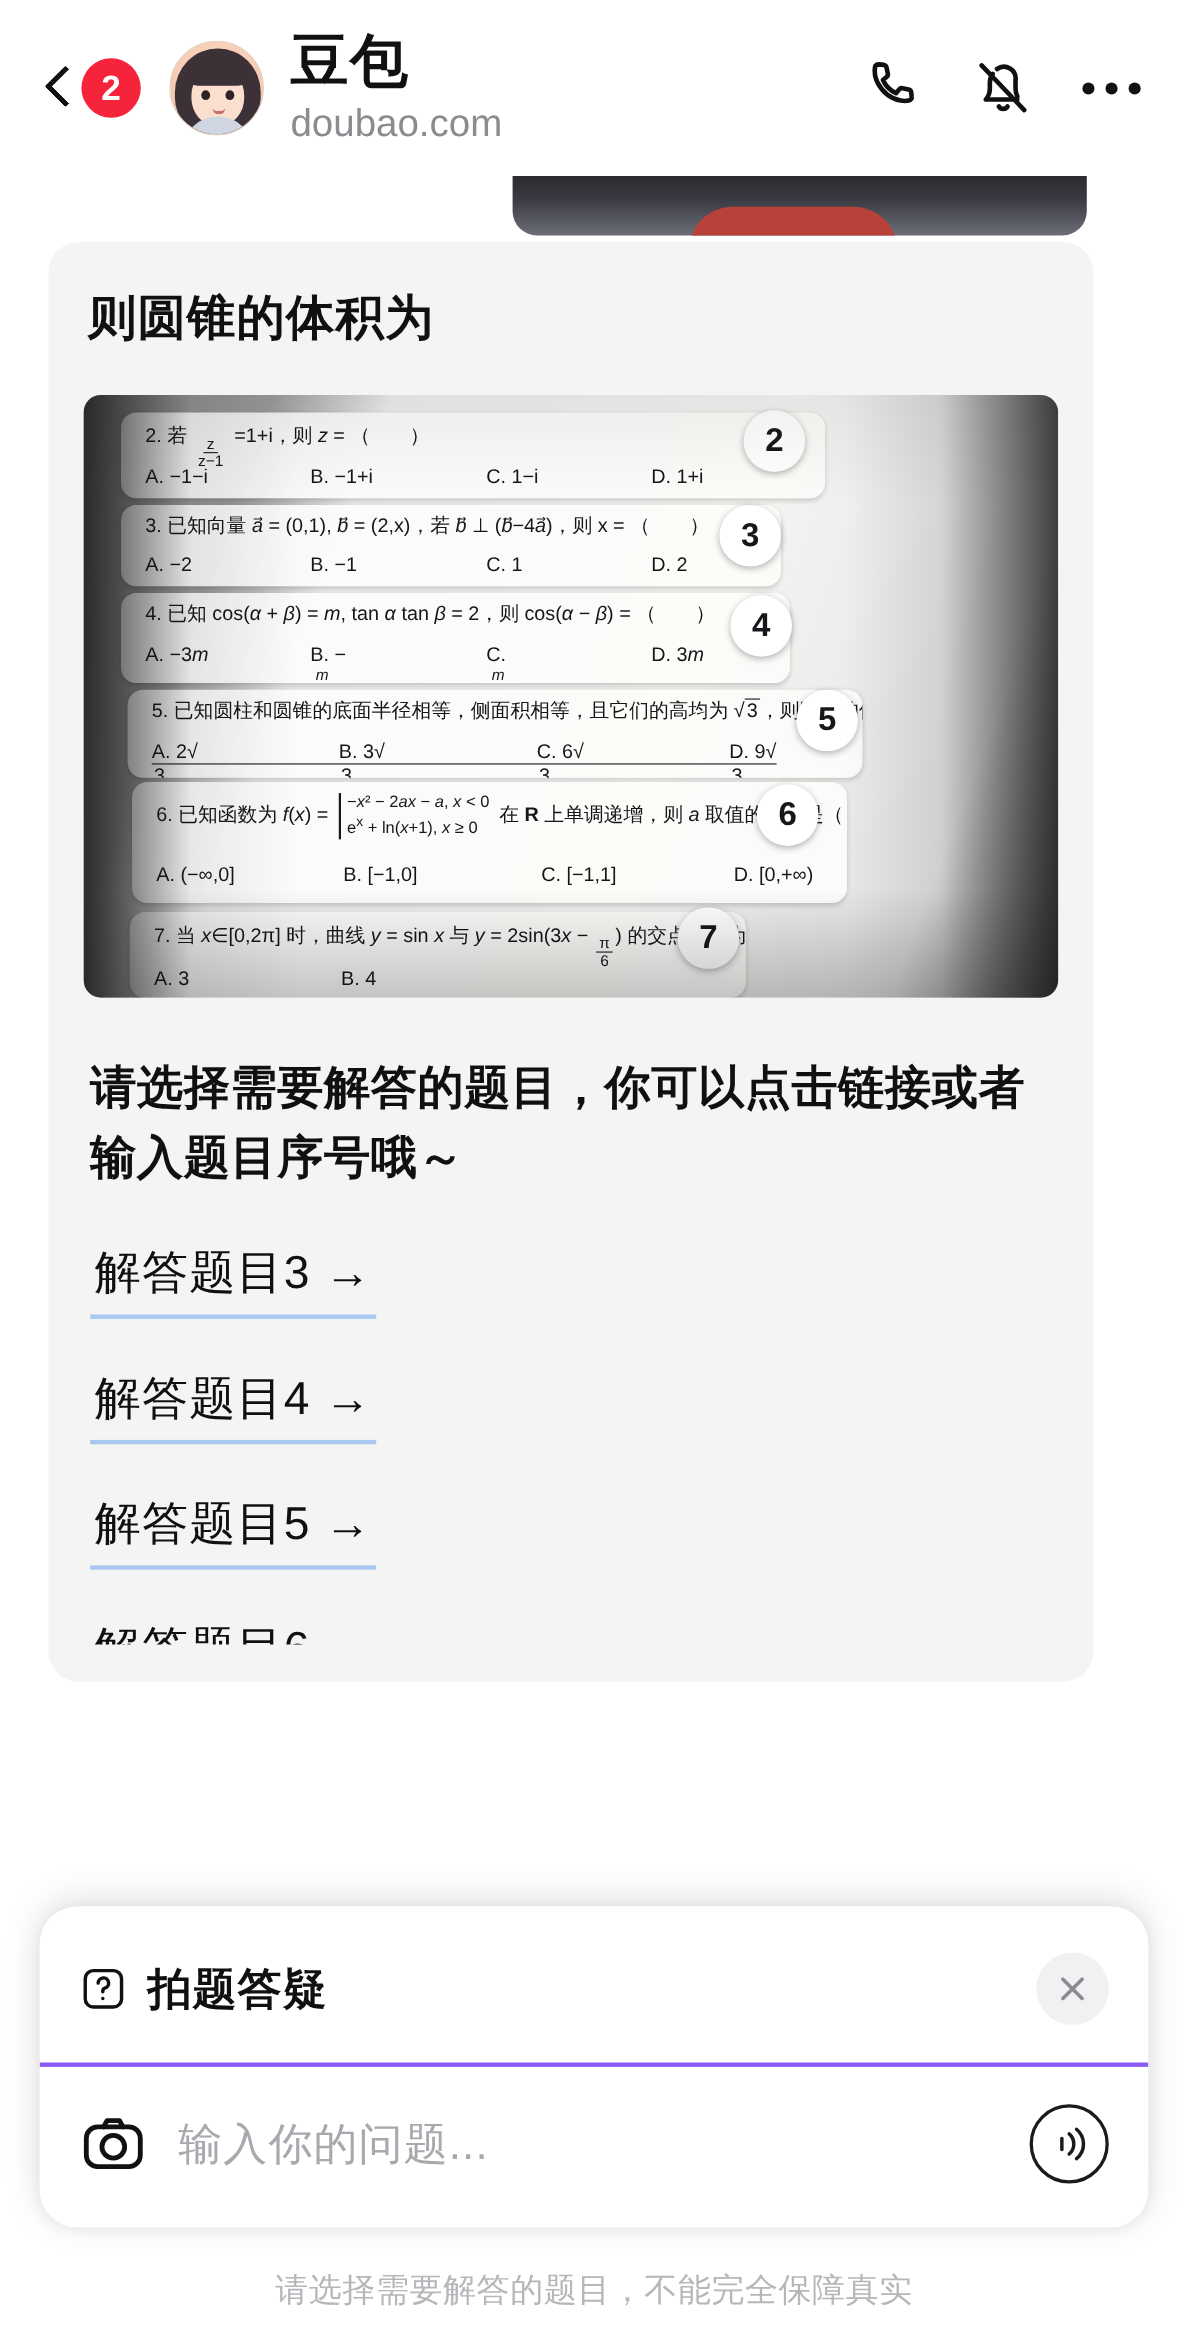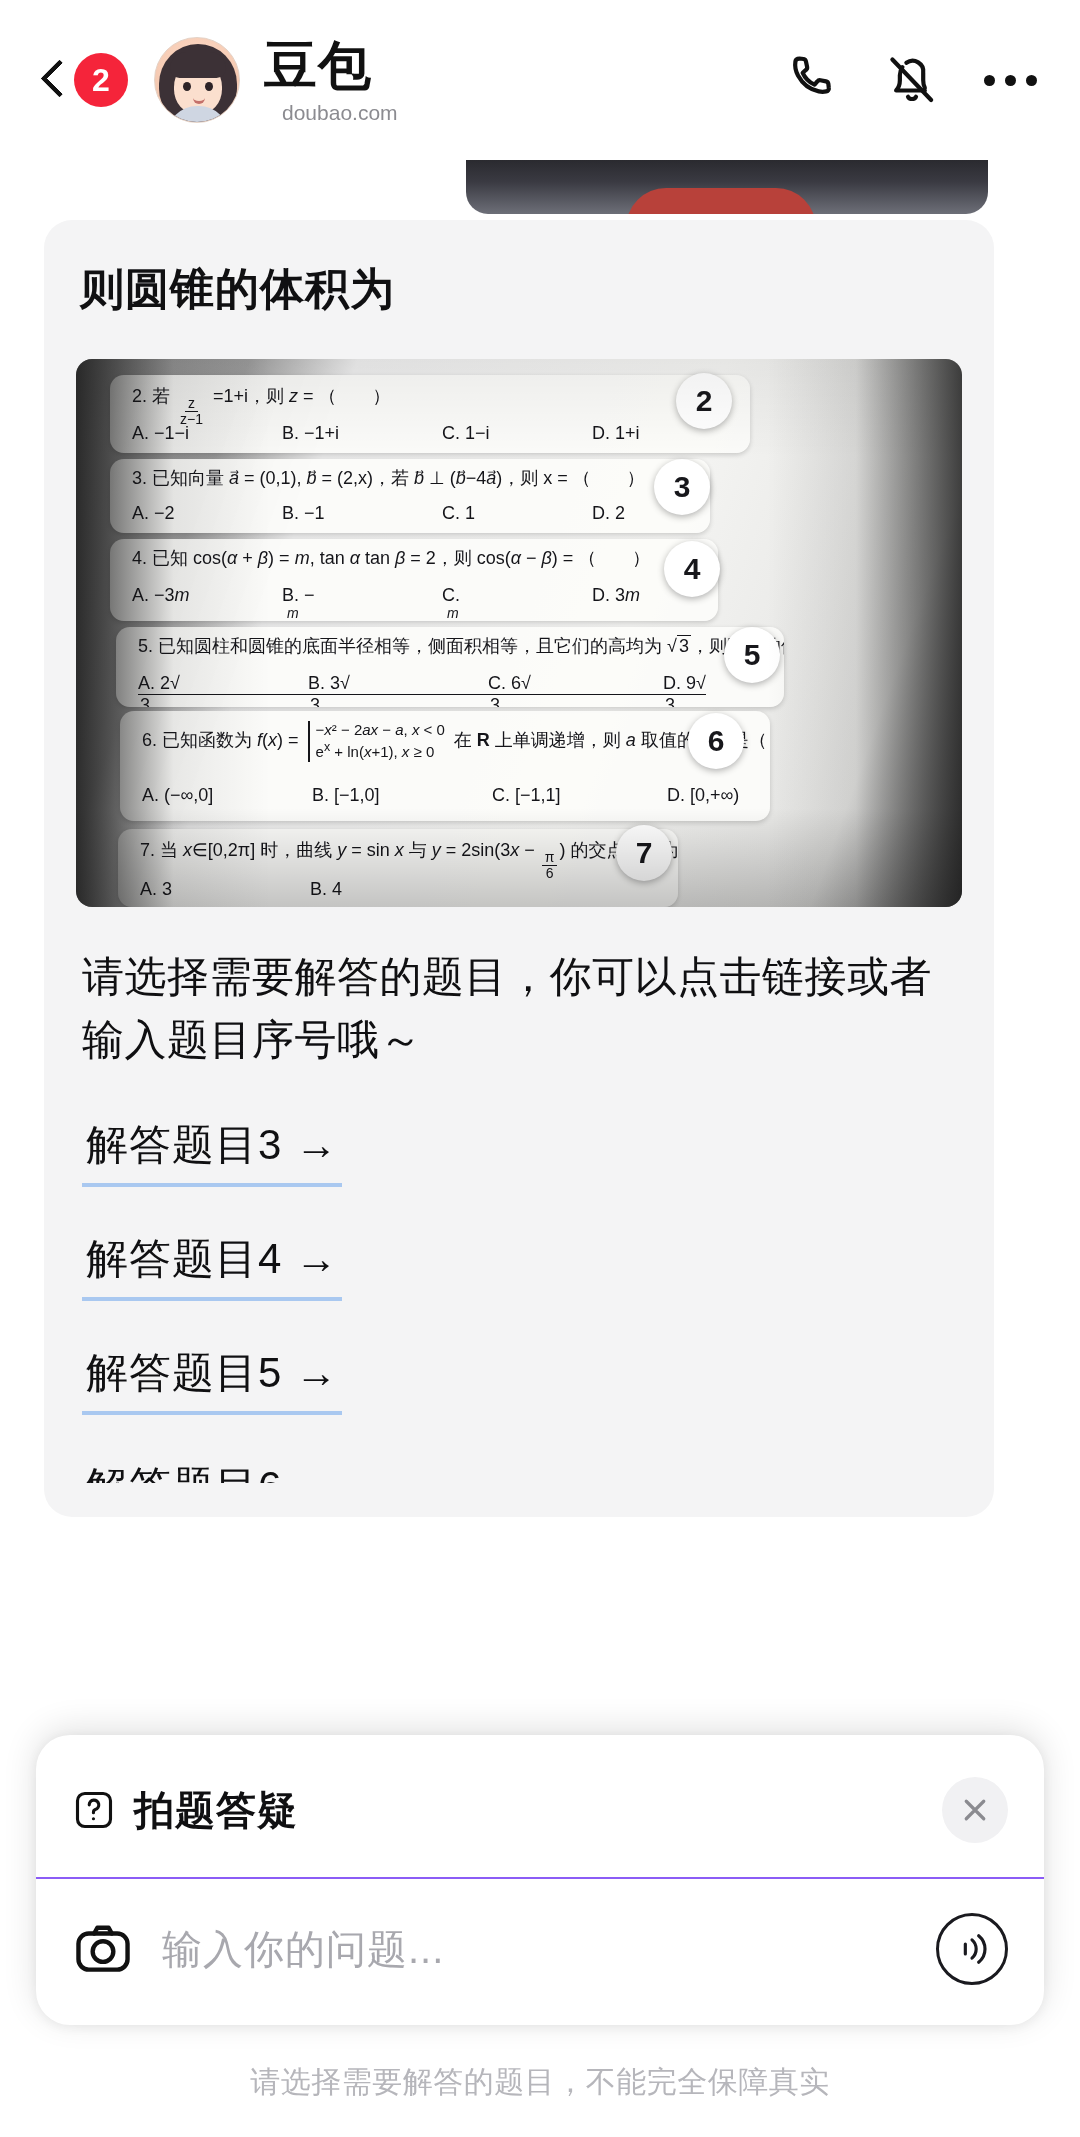--- a/index.html
+++ b/index.html
@@ -127,25 +127,24 @@
     min-width: 0;
   }
   .app-title {
     font-size: 53px;
     font-weight: 700;
     color: #111;
     line-height: 1.18;
     letter-spacing: 1px;
   }
   .app-sub {
-    font-size: 21px;
+    font-size: 35px;
     color: #8b8b90;
     line-height: 1.2;
     margin-top: 3px;
-    margin-left: 18px;
   }
   .header-actions {
     display: flex;
     align-items: center;
     gap: 44px;
     flex: 0 0 auto;
     padding-right: 4px;
   }
   .hicon { width: 56px; height: 56px; display: block; }
   .dots {
@@ -269,26 +268,27 @@
     vertical-align: -6px;
     font-size: 14px;
     line-height: 1.05;
     margin: 0 2px;
   }
   .frac .num { border-bottom: 1px solid #15151a; padding: 0 3px; }
   .frac .den { padding: 0 3px; }
   .rad { border-top: 1px solid #15151a; padding: 0 2px; }
 
   .prompt {
-    margin-top: 38px;
+    margin-top: 50px;
     padding: 0 6px;
     font-size: 42px;
     line-height: 1.5;
     color: #101012;
     letter-spacing: .5px;
+    font-weight: bold;
   }
   .links { margin-top: 30px; padding-left: 6px; }
   .qlink {
     display: inline-block;
     font-size: 42px;
     color: #101012;
     letter-spacing: 1px;
     padding: 16px 4px 10px 4px;
     border-bottom: 4px solid #a9c8f0;
     margin-bottom: 28px;
@@ -308,21 +308,21 @@
     background: #ffffff;
     border-radius: 34px;
     box-shadow: 0 -6px 34px rgba(0,0,0,.12), 0 2px 12px rgba(0,0,0,.06);
     z-index: 10;
     overflow: hidden;
   }
   .sheet-top {
     display: flex;
     align-items: center;
     padding: 42px 36px 34px 36px;
-    border-bottom: 2px solid #8b5cf6;
+    border-bottom: 4px solid #8b5cf6;
   }
   .sheet-icon { width: 44px; height: 44px; flex: 0 0 auto; }
   .sheet-title {
     margin-left: 18px;
     font-size: 40px;
     font-weight: 700;
     color: #101012;
     letter-spacing: 1px;
     flex: 1 1 auto;
   }

